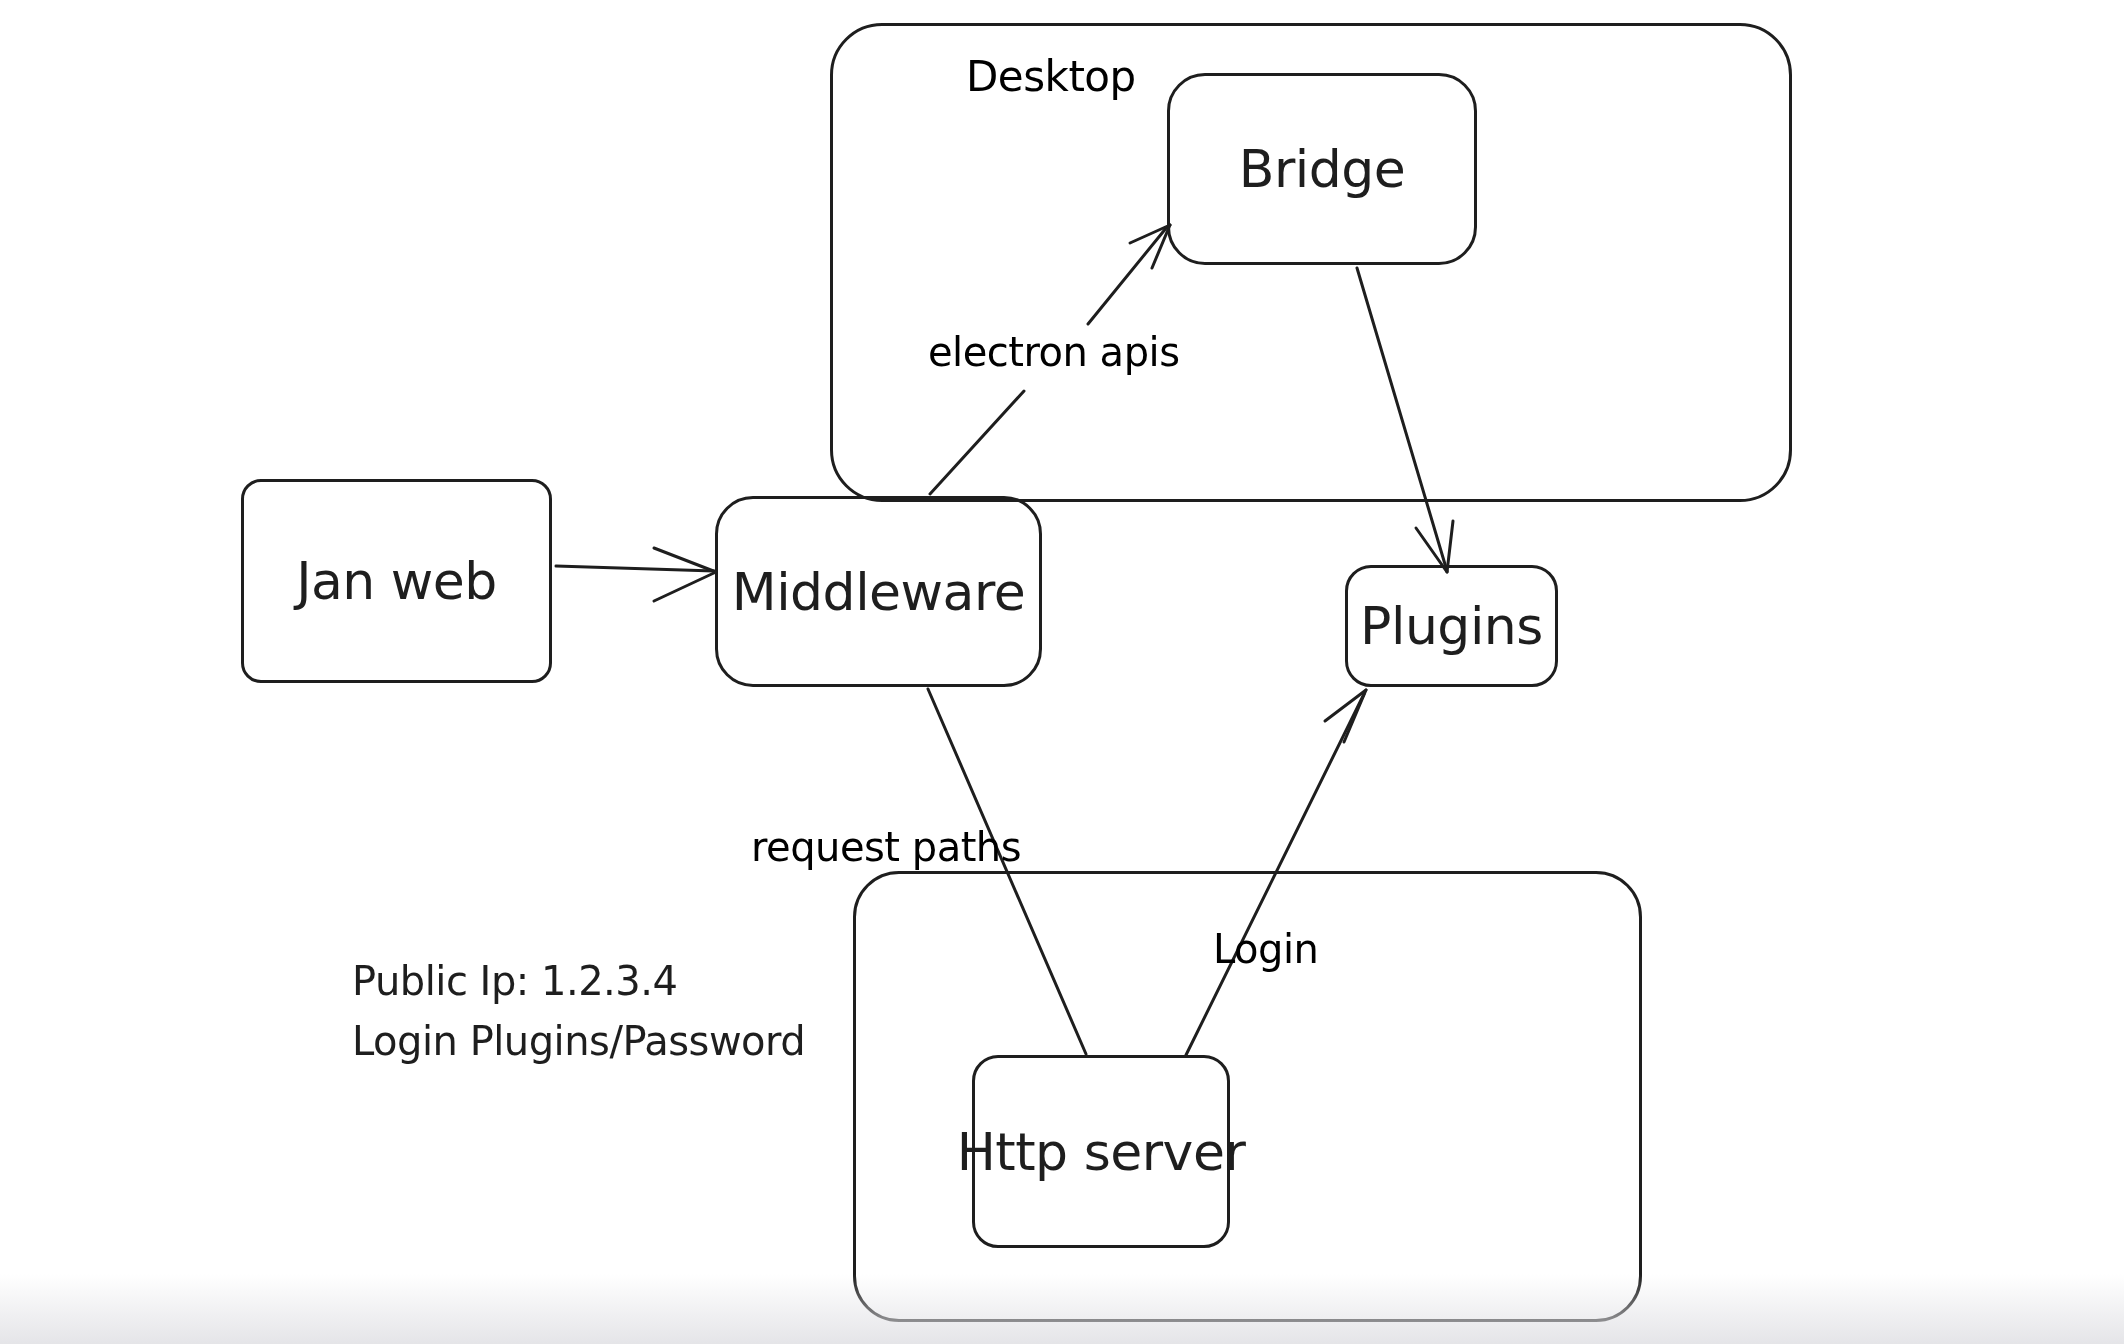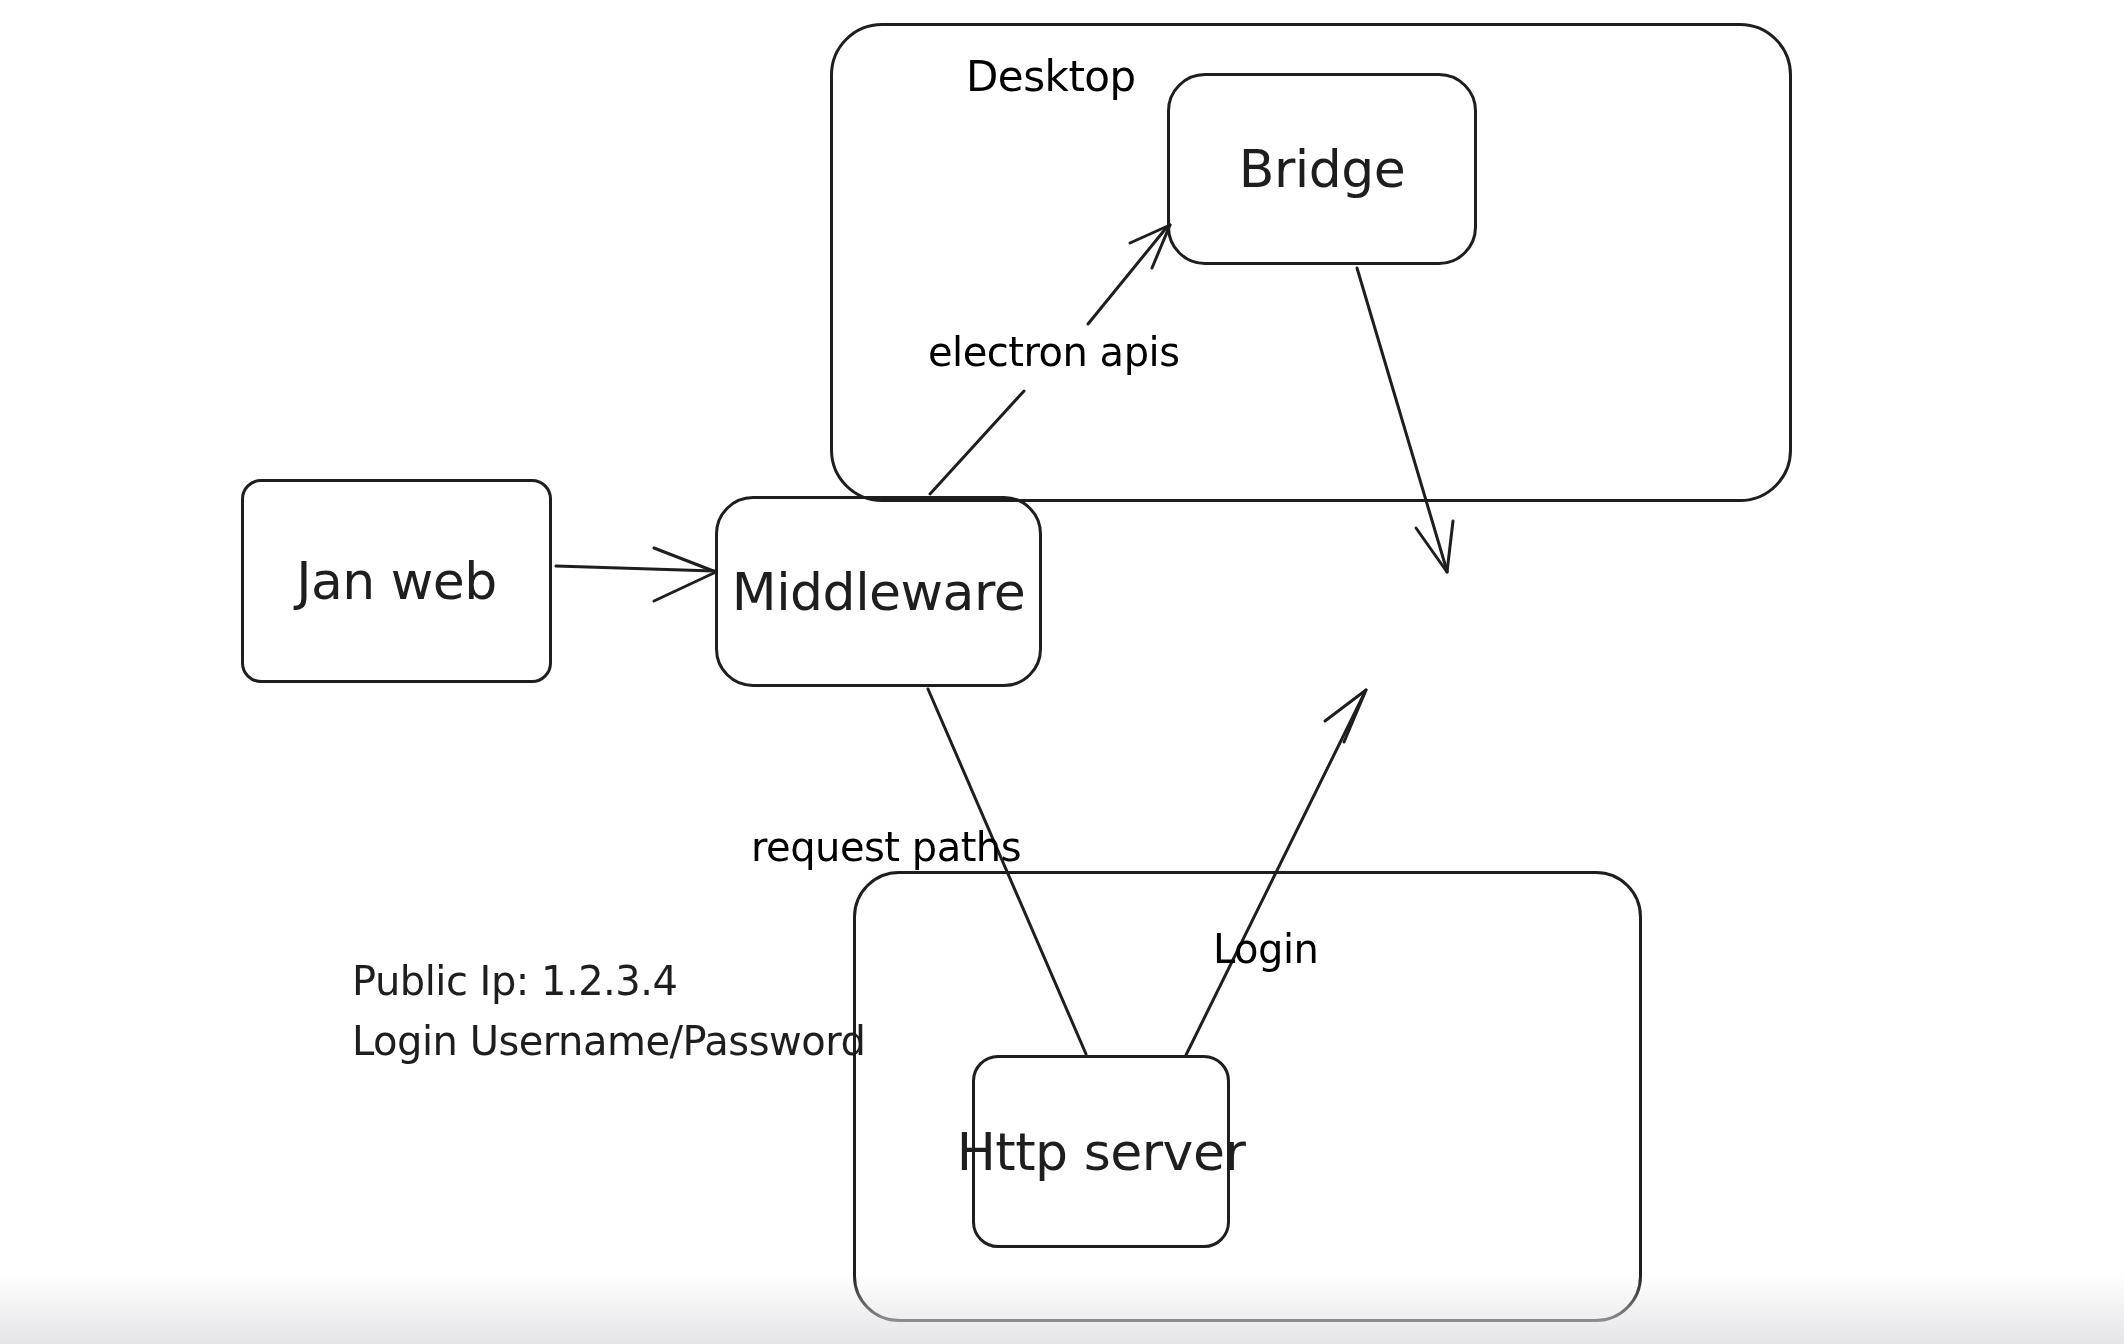--- a/index.html
+++ b/index.html
@@ -94,20 +94,23 @@
 
   <div class="shape" id="jan-web-box">
     <span class="node-label">Jan web</span>
   </div>
   <div class="shape" id="middleware-box">
     <span class="node-label">Middleware</span>
   </div>
   <div class="shape" id="bridge-box">
     <span class="node-label">Bridge</span>
   </div>
+  <div class="shape" id="plugins-box">
+    <span class="node-label">Plugins</span>
+  </div>
   <div class="shape" id="http-box">
     <span class="node-label">Http server</span>
   </div>
 
   <svg id="connector-layer" viewBox="0 0 2124 1344" xmlns="http://www.w3.org/2000/svg">
     <g>
       <path d="M556 566 L714 571"></path>
       <path d="M716 572 L654 548"></path>
       <path d="M716 572 L654 601"></path>
     </g>
@@ -133,17 +136,17 @@
   </svg>
 
   <div class="float-label" id="desktop-label">Desktop</div>
   <div class="float-label" id="cloud-label">Login</div>
 
   <div class="float-label" id="electron-apis-label">electron apis</div>
   <div class="float-label" id="request-paths-label">request paths</div>
 
   <div id="notes">
     <div>Public Ip: 1.2.3.4</div>
-    <div>Login Username/Password</div>
+    <div>Login Plugins/Password</div>
   </div>
 
   <div id="bottom-fade"></div>
 </div>
 
 </body></html>

